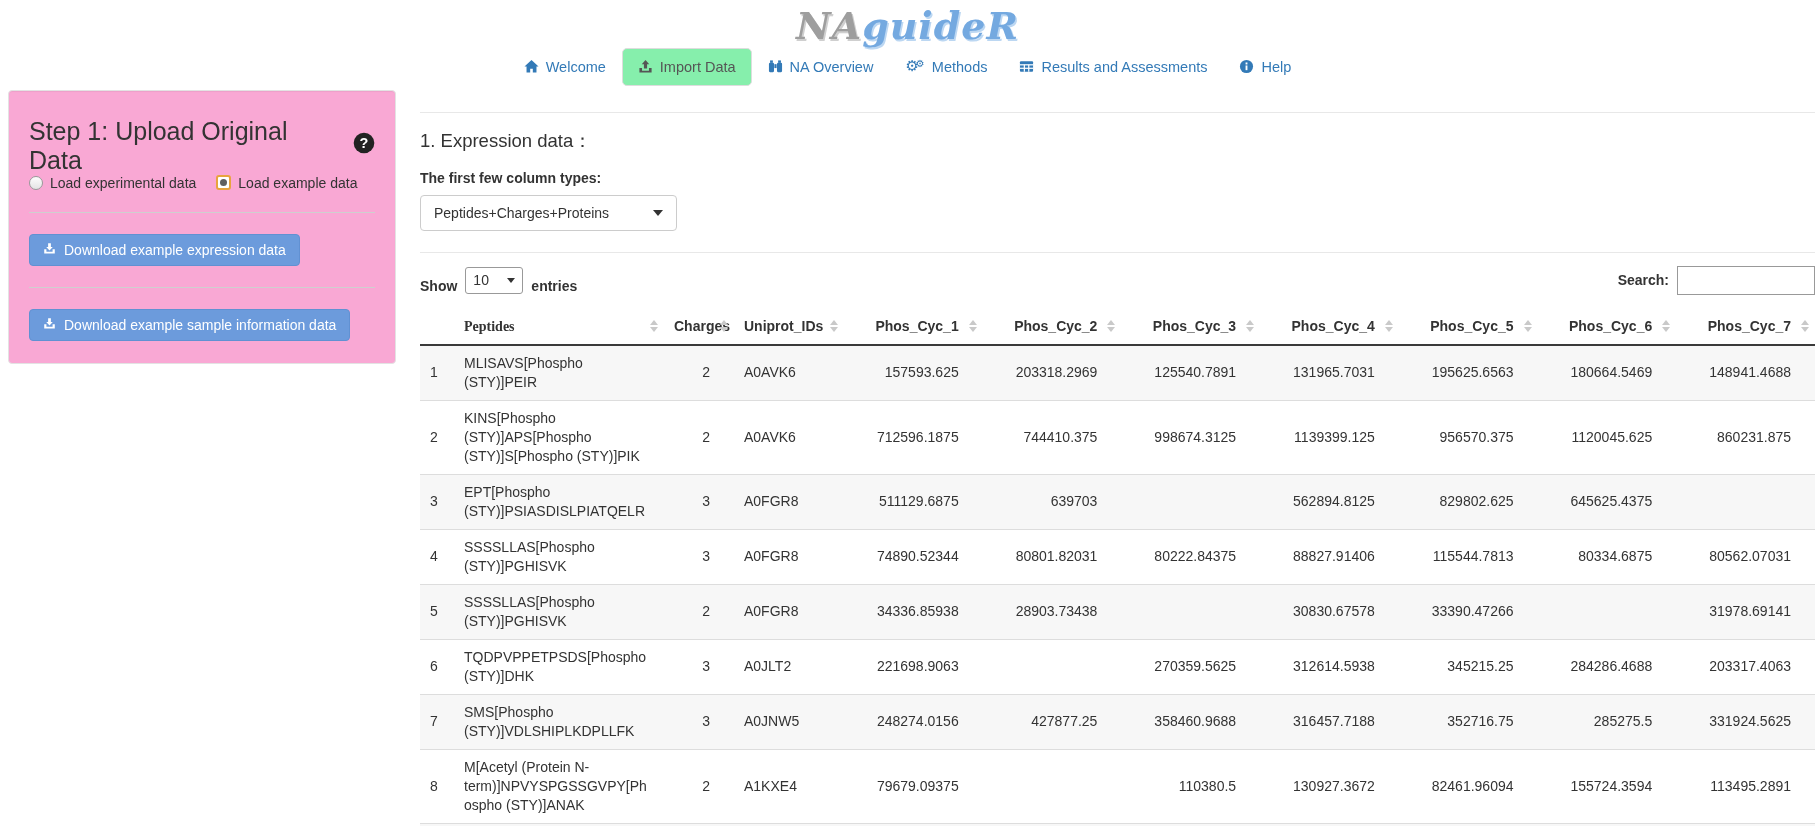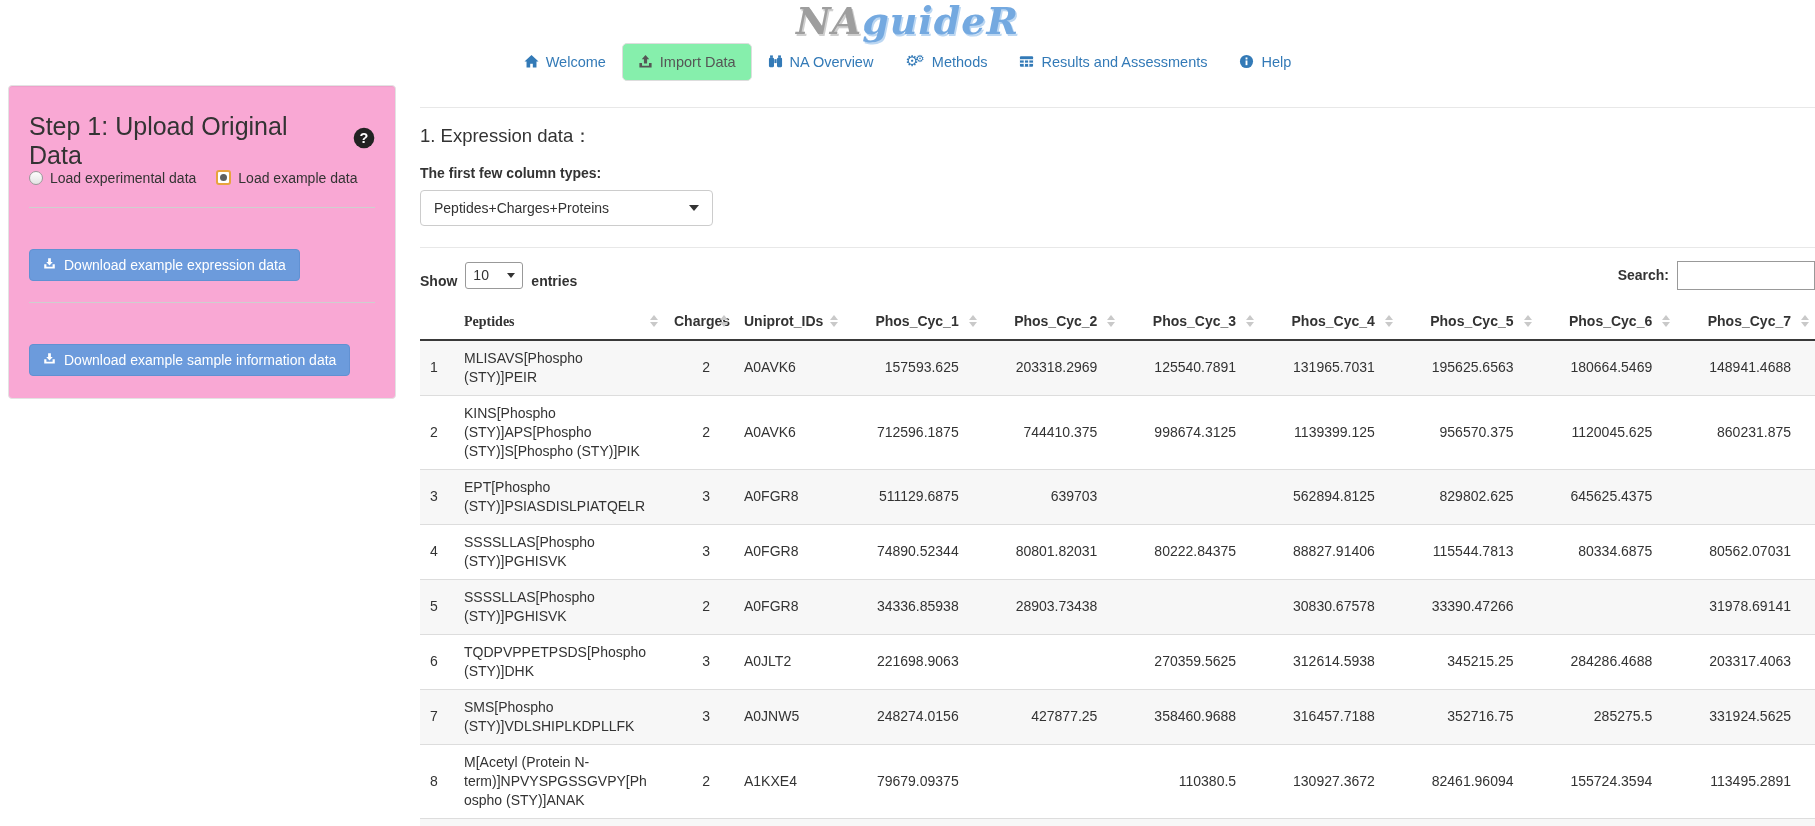--- a/index.html
+++ b/index.html
@@ -6,20 +6,21 @@
   html, body { width: 1815px; height: 826px; overflow: hidden; }
   body {
     background: #fff;
     font-family: "Liberation Sans", "DejaVu Sans", sans-serif;
     font-size: 14px;
     color: #333;
   }
   
   .logo {
     text-align: center;
+    padding-top: 5px;
     font-family: "DejaVu Serif", serif;
     font-style: italic;
     font-weight: bold;
     font-size: 38px;
     letter-spacing: 1px;
     line-height: 1.1;
   }
   .logo .na   { color: #9e9e9e; text-shadow: 1.5px 1.5px 0 #cfcfcf; }
   .logo .gui  { color: #74a9e0; text-shadow: 1.5px 1.5px 0 #bcd7f2; }
   .nav {
@@ -62,30 +63,30 @@
     width: 15px; height: 15px; border-radius: 3px;
     border: 2px solid #e8a33d; background: #fff;
     display: flex; align-items: center; justify-content: center;
     flex: 0 0 auto;
   }
   .radio-square .dot { width: 7px; height: 7px; border-radius: 50%; background: #5f5f5f; }
   hr.side-hr { border: none; border-top: 1px solid #cfcfcf; margin: 21px 0; }
   .btn-dl {
     display: inline-flex; align-items: center; gap: 8px;
     background: #6c9bdc; border: 1px solid #6191d2; color: #fff;
-    border-radius: 4px; padding: 7px 13px; font-size: 14px; cursor: pointer; margin-top: 20px;
+    border-radius: 4px; padding: 7px 13px; font-size: 14px; cursor: pointer;
   }
   
   .main { flex: 1; margin-left: 24px; min-width: 0; }
   hr.main-hr { border: none; border-top: 1px solid #e8e8e8; }
   .hr-top { margin-top: 22px; }
   .section-title { font-size: 18.5px; font-weight: 500; margin-top: 15px; color: #333; }
   .coltypes-label { font-weight: 700; margin-top: 17px; font-size: 14px; }
   .select-box {
-    margin-top: 9px; width: 293px; height: 36px;
+    margin-top: 9px; width: 257px; height: 36px;
     border: 1px solid #ccc; border-radius: 4px; background: #fff;
     display: flex; align-items: center; justify-content: space-between;
     padding: 0 13px; cursor: pointer; color: #333;
   }
   .caret { width: 0; height: 0; border-left: 5px solid transparent;
     border-right: 5px solid transparent; border-top: 6px solid #333; }
   .caret.sm { border-left-width: 4px; border-right-width: 4px; border-top-width: 5px; }
   .hr-mid { margin: 21px 0 0 0; }
   .controls { display: flex; justify-content: space-between; align-items: center; margin-top: 13px; }
   .show-entries { display: flex; align-items: flex-end; gap: 8px; font-weight: 700; color: #333; }

